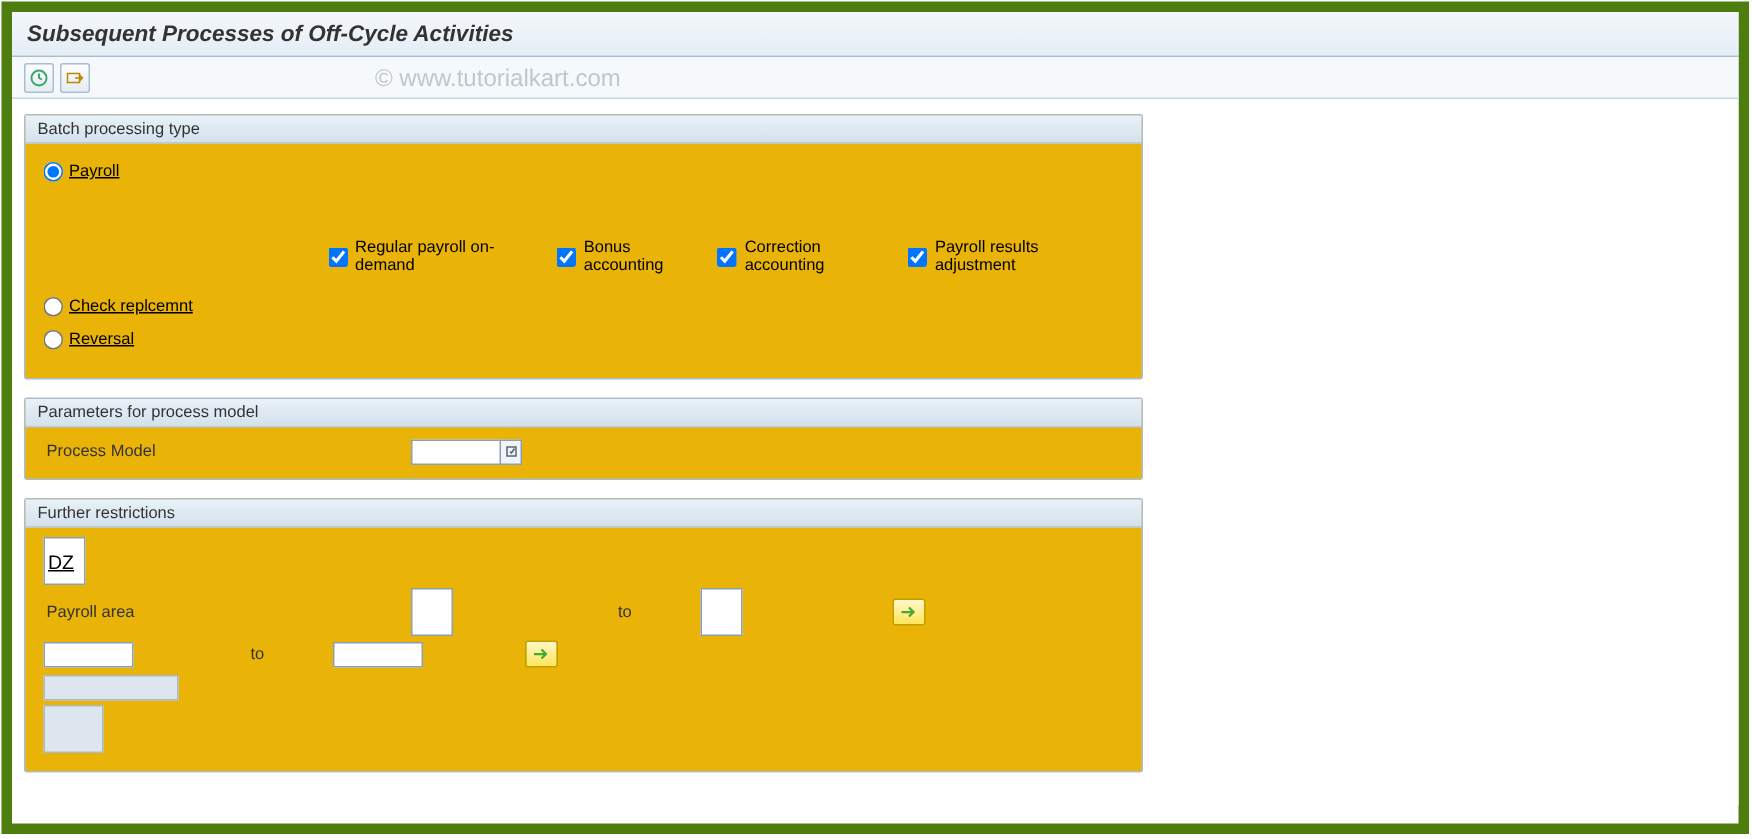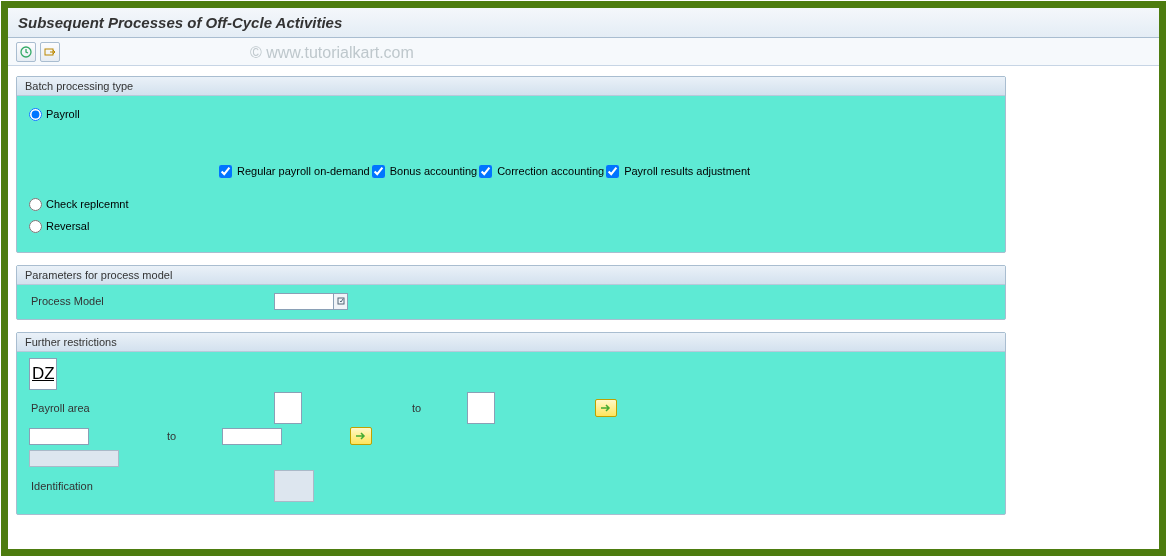--- a/index.html
+++ b/index.html
@@ -47,24 +47,24 @@
       justify-content: center;
       background: linear-gradient(#fdfdfe,#e6ecf3);
       cursor: pointer;
     }
     .content {
       padding: 10px 8px;
       background: #fff;
     }
     .group-box {
       border: 1px solid #a9bdd0;
-      background: #5eead4;
+      background: #eab308;
       margin-bottom: 12px;
       border-radius: 2px;
-      width: 990px;
+      width: 746px;
     }
     .group-title {
       background: linear-gradient(#eaf1f8, #d3e1ee);
       border-bottom: 1px solid #b8c9da;
       padding: 3px 8px;
       font-size: 11px;
       color: #333;
     }
     .group-body {
       padding: 8px 12px 14px 12px;
@@ -73,20 +73,21 @@
       display: flex;
       align-items: center;
       min-height: 20px;
       margin-bottom: 2px;
     }
     .radio-col {
       width: 180px;
       display: flex;
       align-items: center;
       gap: 4px;
+      text-decoration: underline;
     }
     .checks-col {
       display: flex;
       flex-direction: row;
       gap: 2px;
     }
     .check-item {
       display: flex;
       align-items: center;
       gap: 5px;
@@ -97,21 +98,21 @@
     .label-col {
       width: 245px;
       color: #333;
       padding-left: 2px;
     }
     .input-sm {
       width: 28px;
       height: 17px;
       border: 1px solid #8aa0b6;
       background: #fff;
-      font-size: 17px;
+      font-size: 13px;
       padding: 15px 2px;
       text-decoration: underline;
     }
     .input-md {
       width: 60px;
       height: 17px;
       border: 1px solid #8aa0b6;
       background: #fff;
       font-size: 11px;
       padding: 1px 2px;
@@ -284,21 +285,20 @@
               <path d="M1 5 L9 5 M6 2 L9 5 L6 8" stroke="#4a3" stroke-width="1.5" fill="none"></path>
             </svg>
           </div>
         </div>
 
         <div class="field-row">
           <input class="input-lg input-disabled" disabled="" style="">
         </div>
 
         <div class="field-row">
-          <div class="label-col">Identification</div>
           <input class="input-sm input-disabled" style="width: 40px;" disabled="">
         </div>
 
       </div>
     </div>
 
   </div>
 </div>
 
 <div class="watermark">© www.tutorialkart.com</div>

